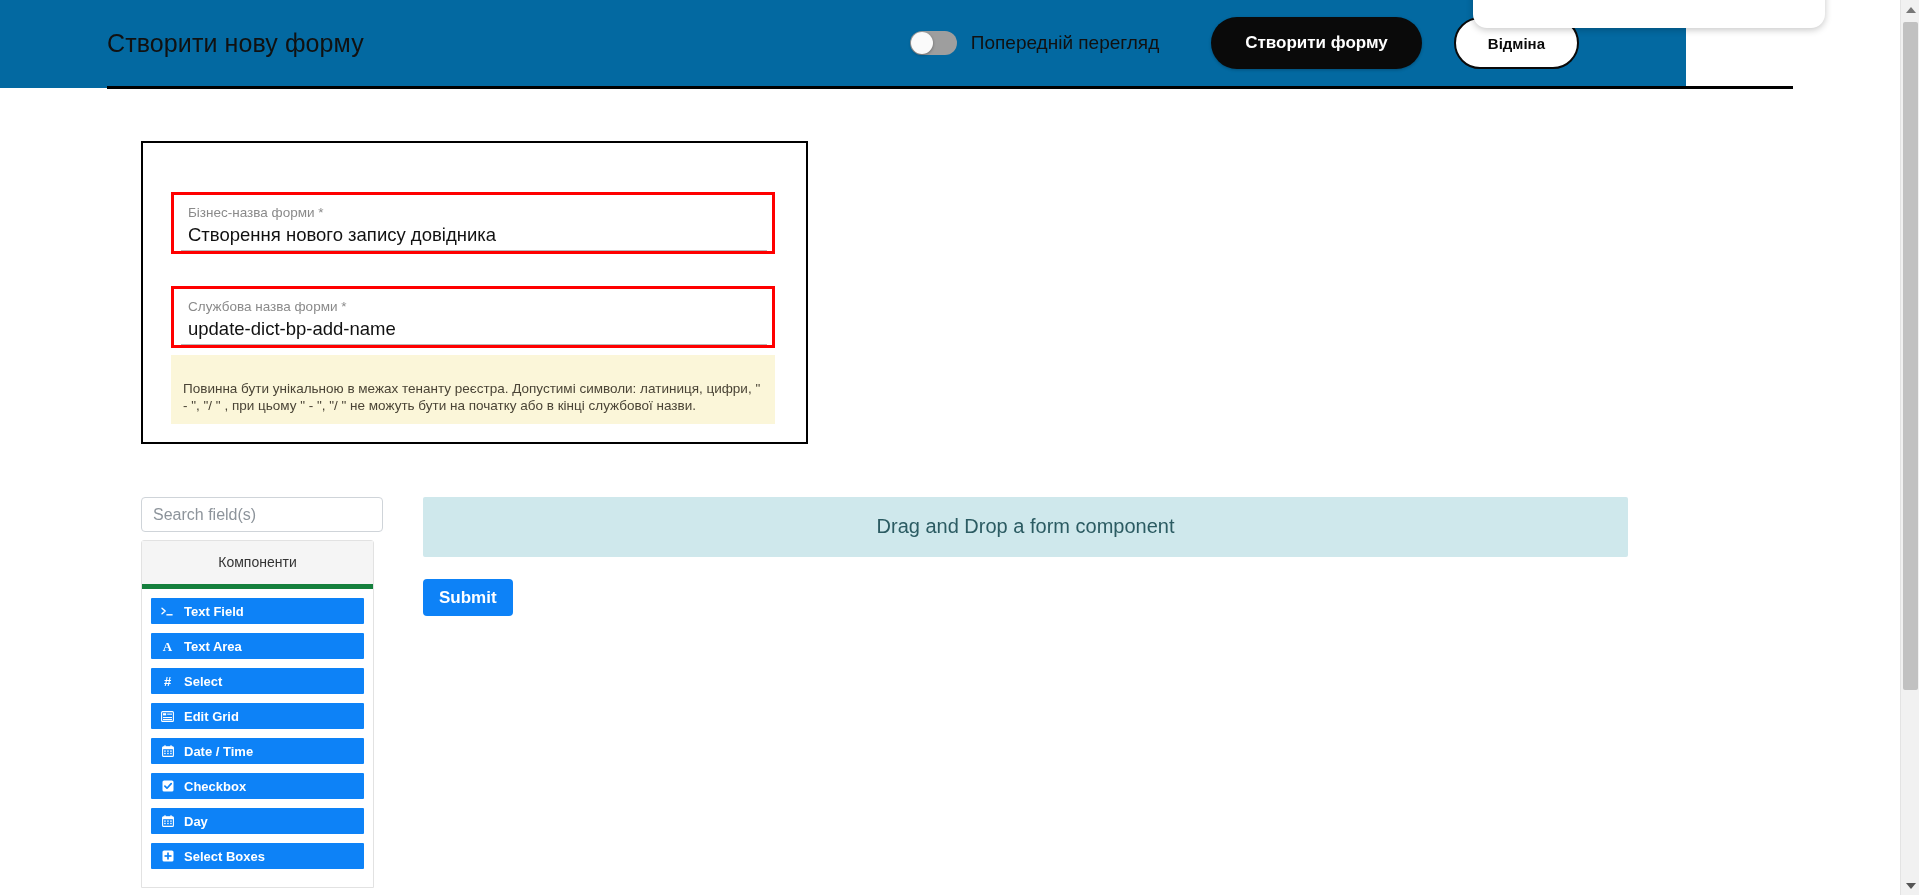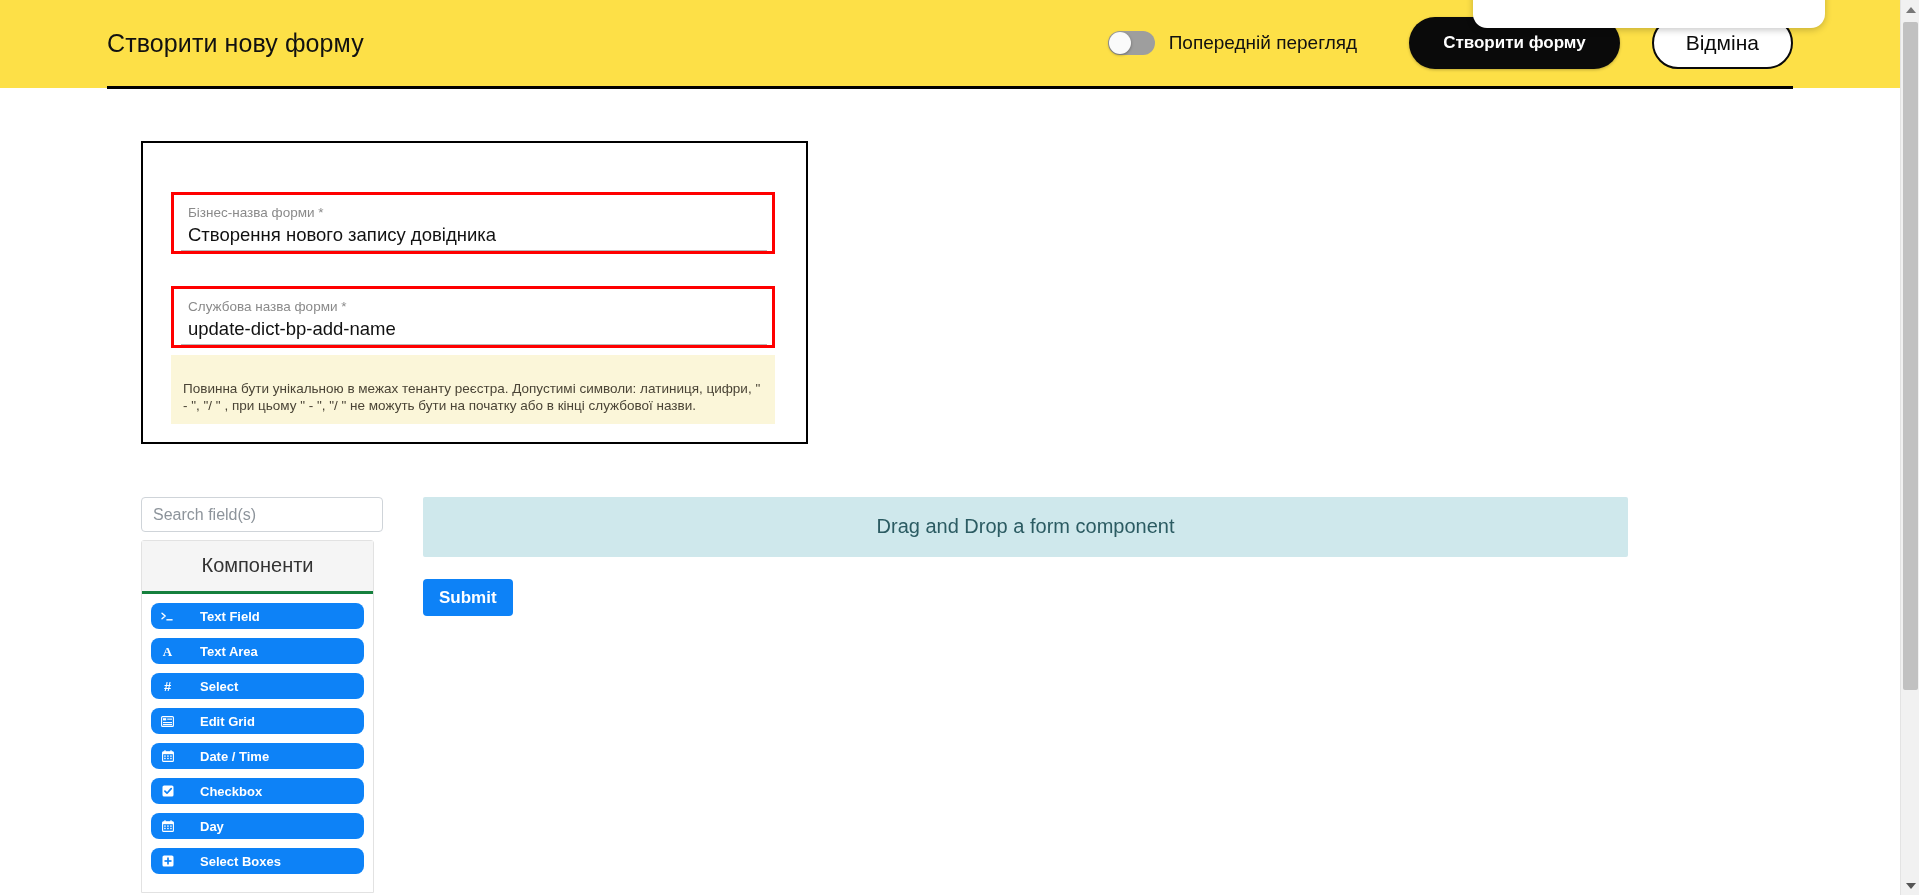--- a/index.html
+++ b/index.html
@@ -38,23 +38,23 @@
     background: #ffffff;
     border-radius: 0 0 14px 14px;
     box-shadow: 0 2px 7px rgba(0,0,0,0.22);
     z-index: 60;
   }
 
   
   .header {
     position: absolute;
     left: 0; top: 0;
-    width: 1900px;
+    width: 1686px;
     height: 88px;
-    background: #fde047;
+    background: #0369a1;
     z-index: 40;
   }
   .header-inner {
     position: relative;
     height: 86px;
     margin: 0 107px 0 107px;
     display: flex;
     align-items: center;
   }
   .page-title {
@@ -114,22 +114,22 @@
     box-shadow: 0 1px 3px rgba(0,0,0,0.25);
     margin-right: 16px;
   }
   .btn-outline {
     background: #ffffff;
     color: #0a0a0a;
     border: 2px solid #0a0a0a;
     border-radius: 26px;
     height: 52px;
     padding: 0 32px;
-    font-size: 21px;
-    font-weight: 400;
+    font-size: 15px;
+    font-weight: 700;
     font-family: inherit;
     cursor: pointer;
     white-space: nowrap;
   }
   .header-divider {
     position: absolute;
     left: 107px;
     top: 86px;
     width: 1686px;
     height: 3px;
@@ -222,40 +222,40 @@
   }
   .search-input::placeholder { color: #8d949b; }
   .panel {
     margin-top: 8px;
     border: 1px solid #e2e2e2;
     border-radius: 3px 3px 0 0;
     background: #ffffff;
   }
   .panel-head {
     background: #f5f5f5;
-    border-bottom: 3px solid #15803d;
+    border-bottom: 5px solid #15803d;
     text-align: center;
-    font-size: 20px;
+    font-size: 14px;
     color: #333333;
     padding: 13px 0 14px 0;
   }
   .panel-body {
     padding: 9px 9px 9px 9px;
     background: #ffffff;
   }
   .comp-btn {
     display: flex;
     align-items: center;
-    gap: 25px;
+    gap: 9px;
     width: 100%;
     height: 26px;
     background: #0d82f7;
     color: #ffffff;
     border: none;
-    border-radius: 8px;
+    border-radius: 1px;
     padding: 0 9px;
     margin-bottom: 9px;
     font-size: 13px;
     font-weight: 700;
     font-family: inherit;
     cursor: grab;
     text-align: left;
   }
   .comp-btn .ico {
     width: 15px;

